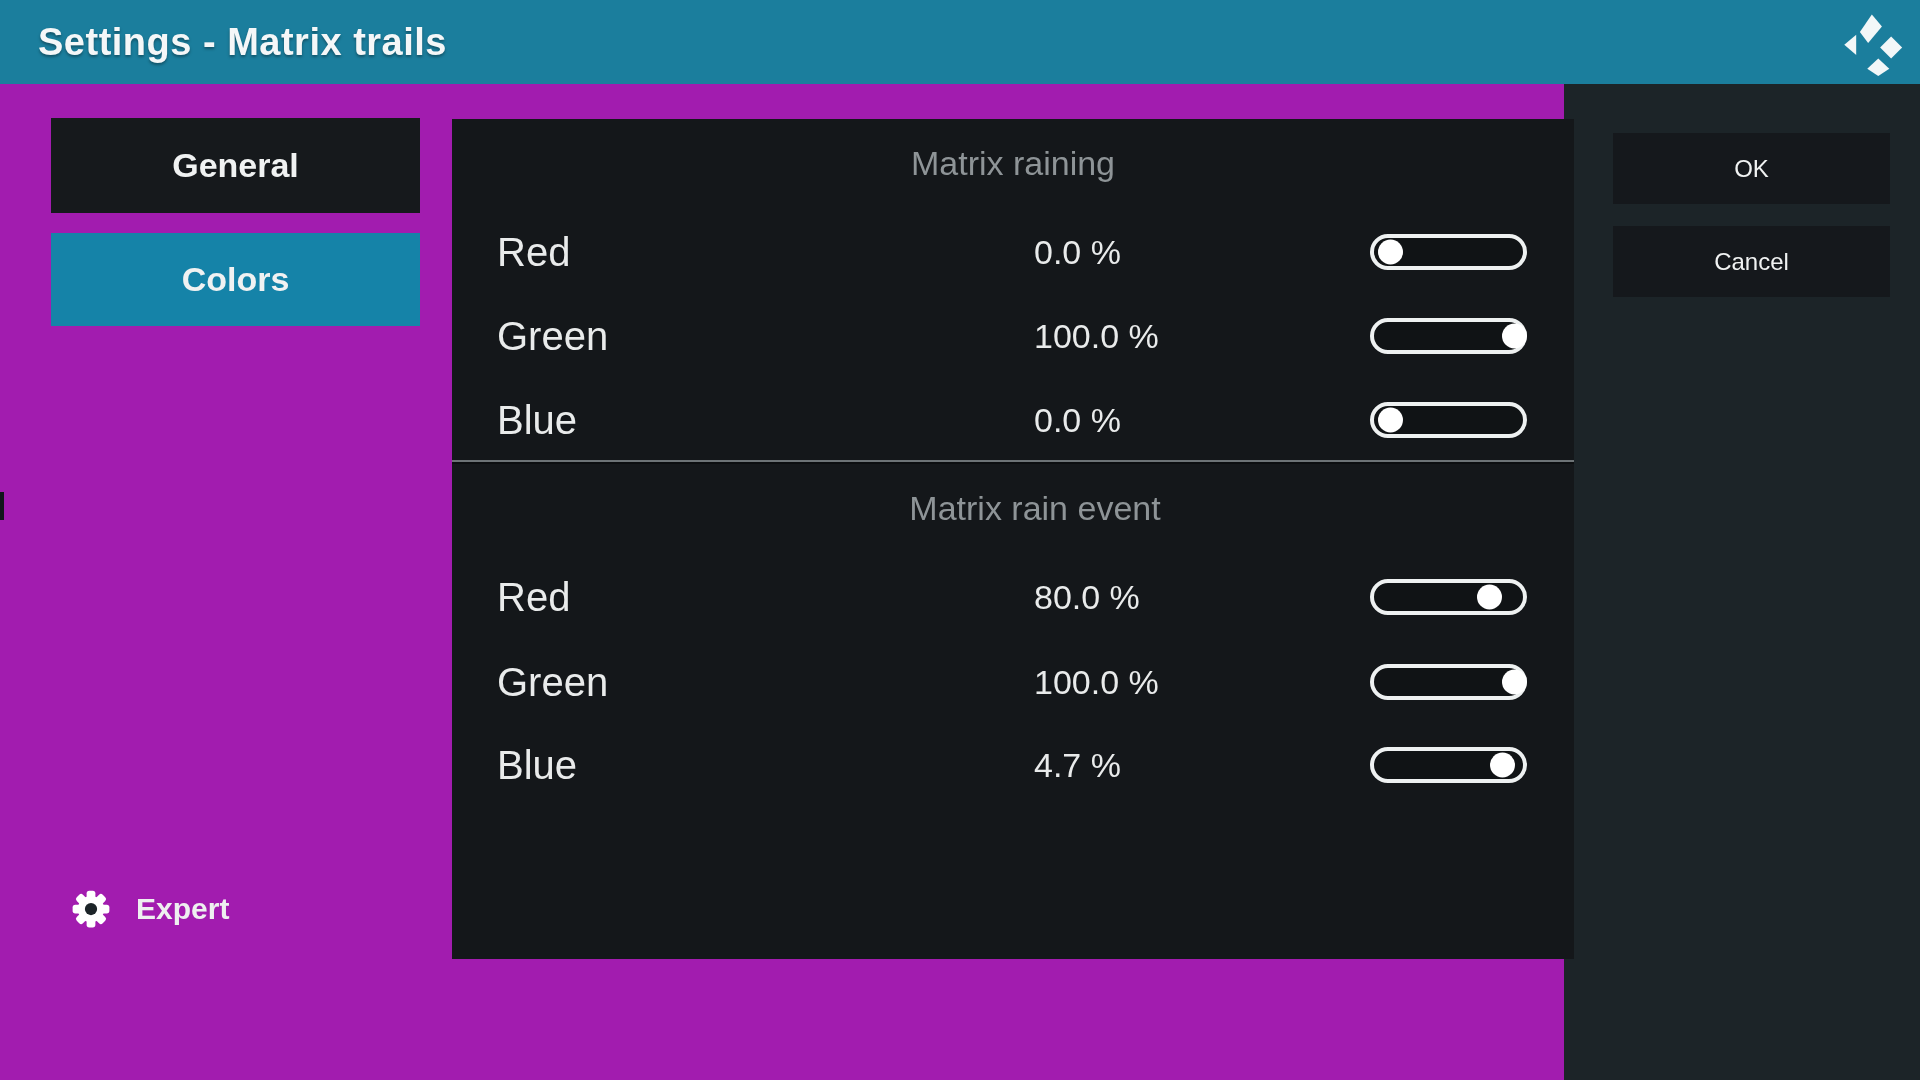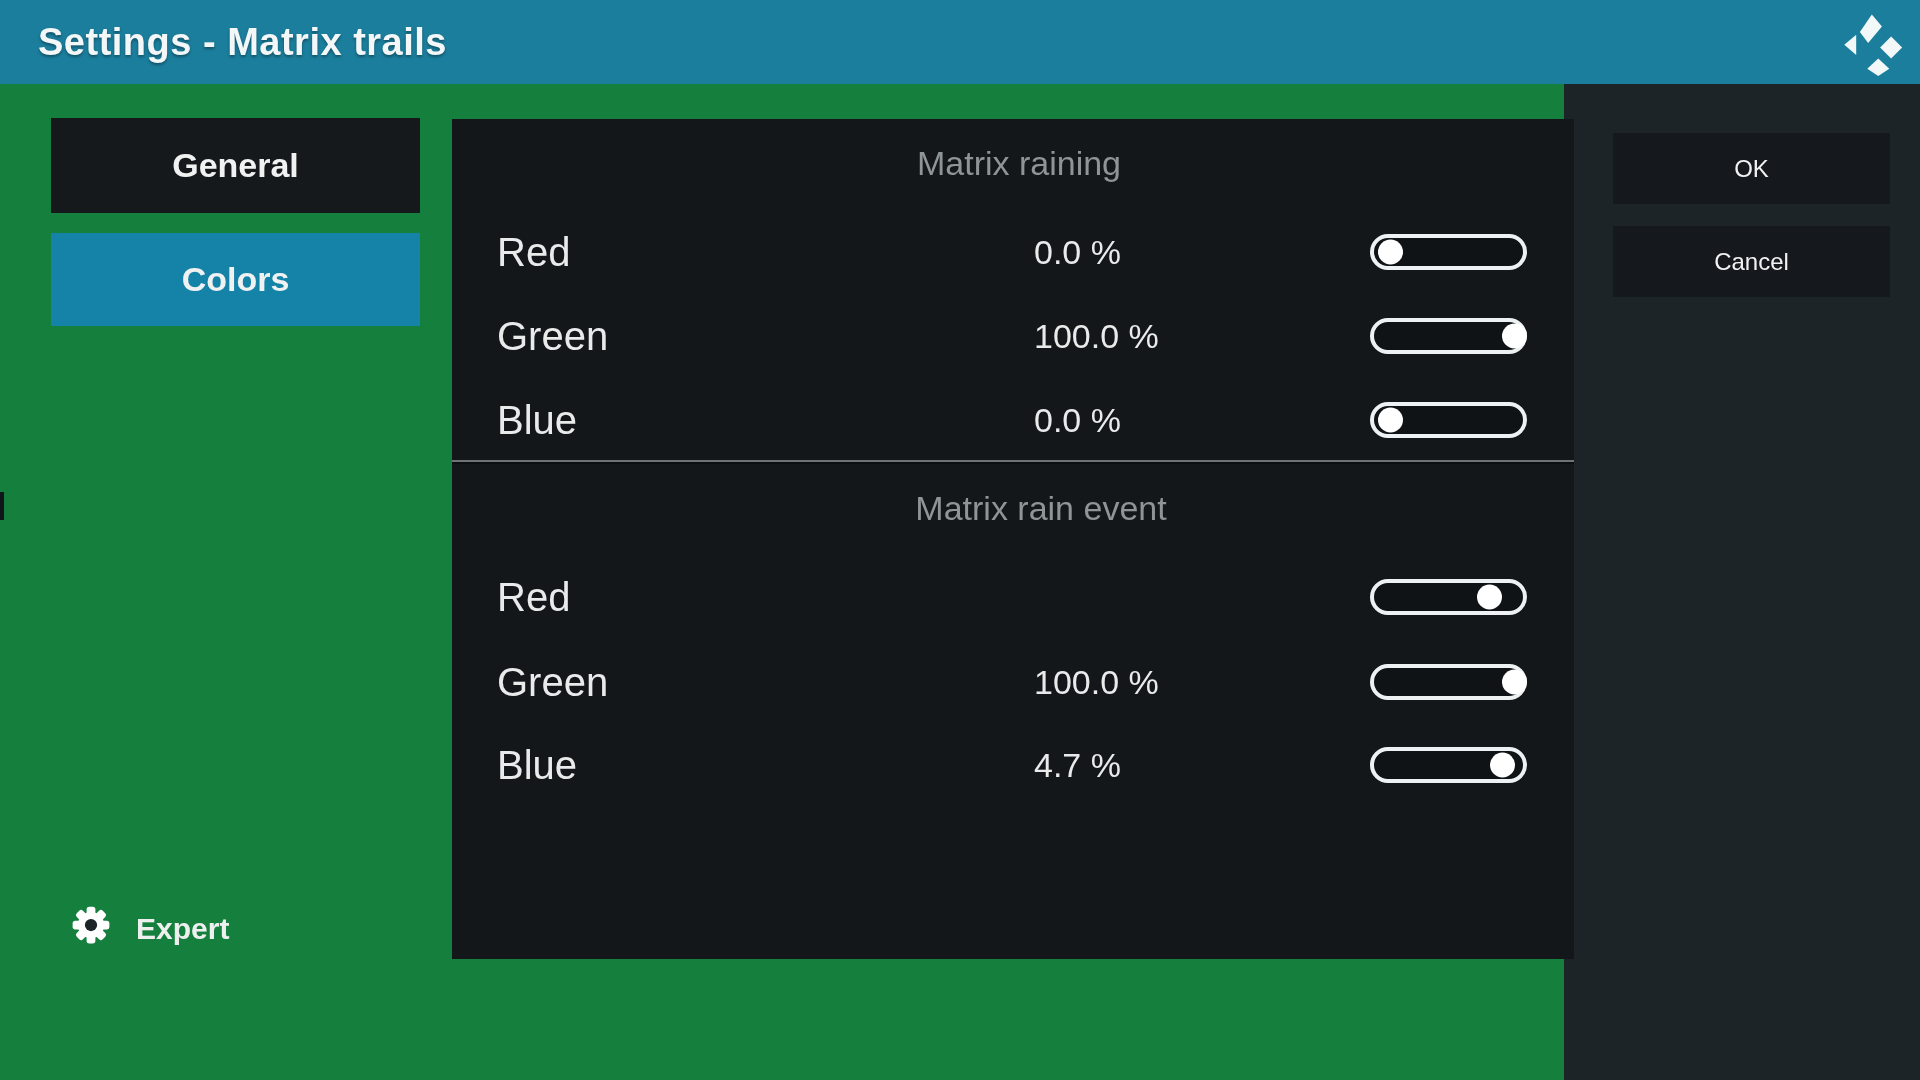--- a/index.html
+++ b/index.html
@@ -1,19 +1,19 @@
 <!DOCTYPE html>
 <html><head>
 <meta charset="utf-8">
 <style>
   * { margin: 0; padding: 0; box-sizing: border-box; }
   html, body { width: 1920px; height: 1080px; background: #1c2428; overflow: hidden; }
   body { font-family: "Liberation Sans", "DejaVu Sans", sans-serif; }
 
-  .screen { position: relative; width: 1564px; height: 1080px; background: #15803d; }
+  .screen { position: relative; width: 1564px; height: 1080px; background: #a21caf; }
 
   
   .titlebar {
     position: absolute; left: 0; top: 0; width: 1920px; height: 84px;
     background: #1b7e9d;
     display: flex; align-items: center;
   }
   .titlebar .title {
     margin-left: 38px; font-size: 38px; font-weight: bold; color: #f4f7f8;
     letter-spacing: 0.5px;
@@ -30,21 +30,21 @@
   }
   .cat-btn.general { top: 118px; height: 95px; }
   .cat-btn.colors  { top: 233px; height: 93px; background: #1583a8; }
 
   
   .panel {
     position: absolute; left: 452px; top: 119px; width: 1122px; height: 840px;
     background: #14171a;
   }
   .section-header {
-    position: absolute; left: 6px; width: 100%;
+    position: absolute; left: 0; width: 100%;
     text-align: center; color: #8e9497; font-size: 34px;
   }
   .section-header.h1 { top: 25px; }
   .section-header.h2 { top: 370px; padding-left: 44px; }
   .divider {
     position: absolute; left: 0; top: 341px; width: 100%; height: 4px;
     background: #6d7376; border-bottom: 2px solid #0c0e10;
   }
   .row { position: absolute; left: 0; width: 100%; height: 44px; }
   .row .rlabel {
@@ -80,21 +80,21 @@
     display: flex; align-items: center; justify-content: center;
     background: #15181c; color: #f0f2f2; font-size: 24px; font-weight: normal;
   }
   .action-btn.ok       { top: 133px; }
   .action-btn.cancel   { top: 226px; text-align: center; }
   .action-btn.defaults { top: 351px; }
 
   
   .level {
     position: absolute; left: 70px; top: 886px; height: 46px;
-    display: flex; align-items: flex-end; gap: 24px; margin-top: 14px;
+    display: flex; align-items: center; gap: 24px;
   }
   .level .gear { width: 42px; height: 42px; }
   .level .lvl-label { color: #eef0f0; font-size: 30px; font-weight: bold; }
 
   
   .edge-marker { position: absolute; left: 0; top: 492px; width: 4px; height: 28px; background: #10161a; }
 </style>
 </head>
 <body>
 
@@ -144,20 +144,21 @@
           <div class="knob" style="left: 4px;"></div>
         </div>
     </div>
 
     <div class="divider"></div>
 
     <div class="section-header h2">Matrix rain event</div>
 
     <div class="row r4">
       <span class="rlabel">Red</span>
+      <span class="rvalue">80.0 %</span>
       <div class="slider">
           <div class="knob" style="left: 103.2px;"></div>
         </div>
     </div>
     <div class="row r5">
       <span class="rlabel">Green</span>
       <span class="rvalue">100.0 %</span>
       <div class="slider">
           <div class="knob" style="left: 128px;"></div>
         </div>

